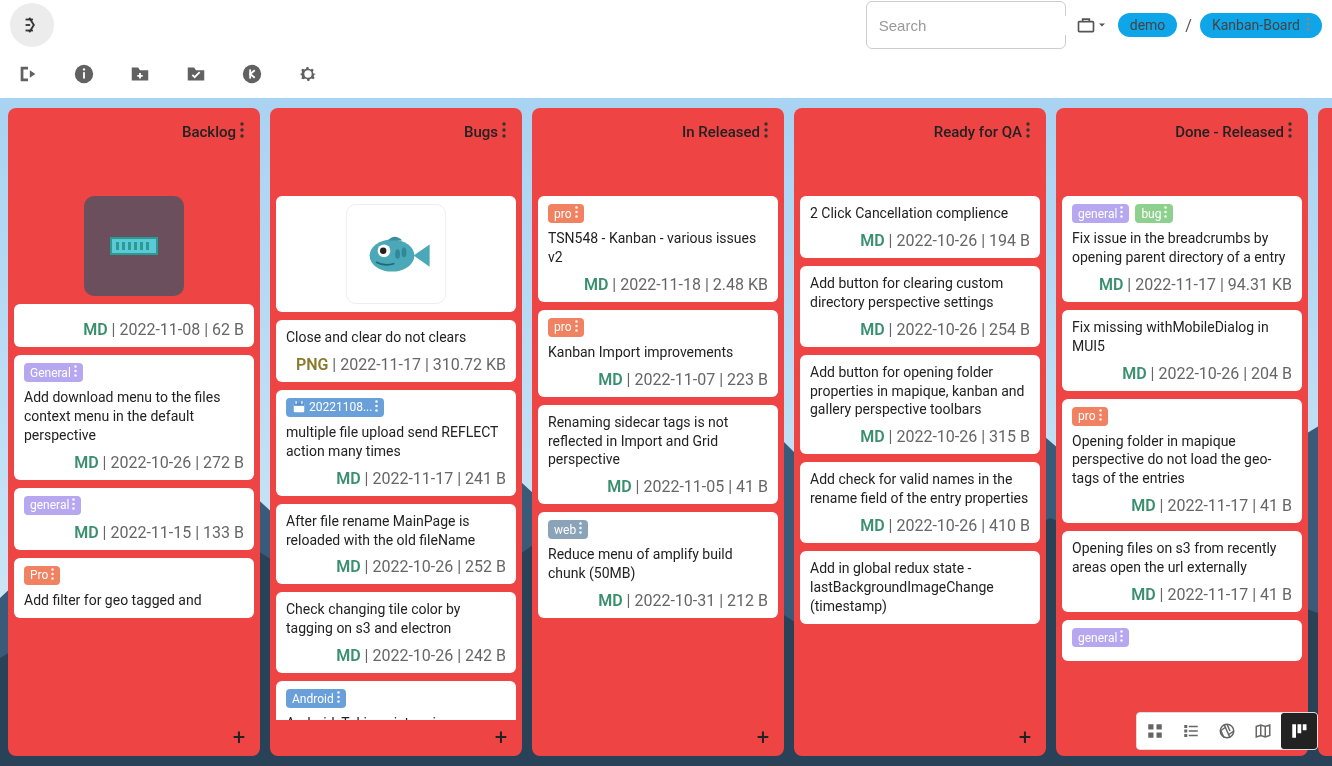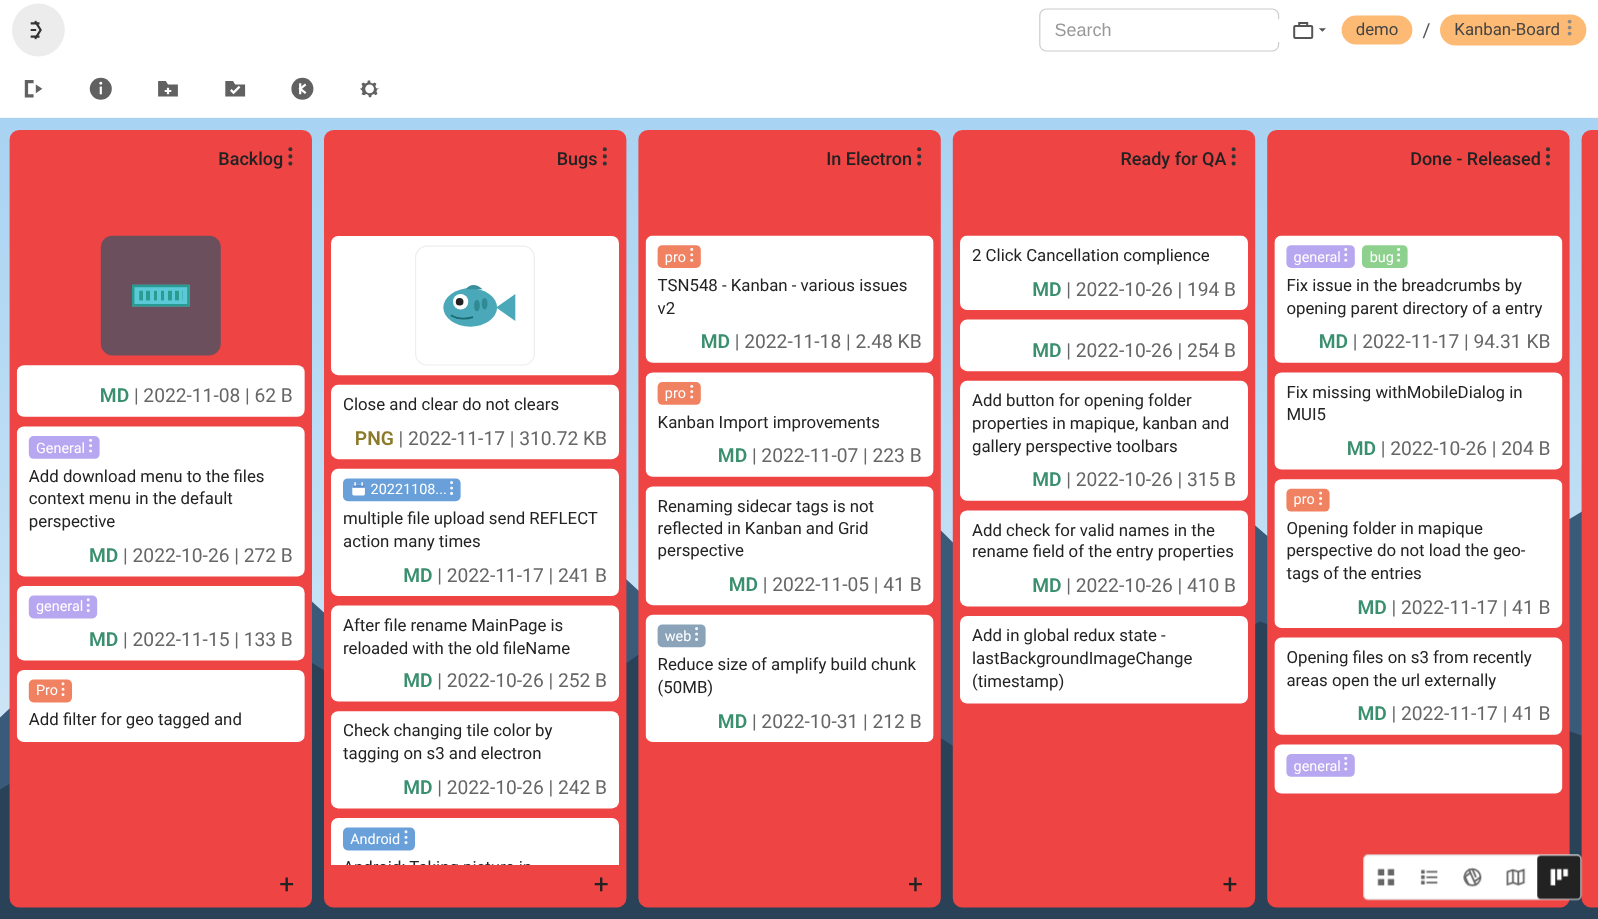--- a/index.html
+++ b/index.html
@@ -23,34 +23,34 @@
     background: #ececec;
     display:flex; align-items:center; justify-content:center;
     cursor:pointer;
     color:#333;
   }
   .spacer { flex: 1; }
   .search-box {
     display:flex; align-items:center;
     border:1px solid #ccc;
     border-radius:6px;
-    height:36px;
+    height:48px;
     padding:0 10px;
     width:200px;
     color:#888;
   }
   .search-box input {
     border:none; outline:none; flex:1; font-size:15px; color:#555;
   }
   .search-box input::placeholder{color:#999;}
   .briefcase {
     width:36px;height:36px;display:flex;align-items:center;justify-content:center;color:#555;cursor:pointer;
   }
   .crumb {
-    background:#fdba74;
+    background:#0ea5e9;
     border-radius:14px;
     padding:4px 12px;
     font-size:14px;
     color:#444;
     display:flex; align-items:center; gap:6px;
     cursor:pointer;
   }
   .crumb .dots{color:#888;}
   .slash{color:#555;}
   .toolbar {
@@ -395,21 +395,21 @@
             </div>
             <div class="card-title">Android: Taking picture in</div>
           </div>
         </div>
     <div class="col-footer">
       <div class="add-btn">+</div>
     </div>
       </div>
       <div class="column">
     <div class="col-header">
-      <div class="col-title">In Electron</div>
+      <div class="col-title">In Released</div>
       <div class="col-menu"><svg width="4" height="16" viewBox="0 0 4 16" fill="#333">
               <circle cx="2" cy="2" r="1.7"></circle>
               <circle cx="2" cy="8" r="1.7"></circle>
               <circle cx="2" cy="14" r="1.7"></circle>
             </svg></div>
     </div>
     <div class="cards">
           <div class="card">
             <div class="tags-row">
               <span class="tag" style="background:#f08161">pro<span class="d"><svg width="3" height="12" viewBox="0 0 3 12" fill="#fff">
@@ -426,32 +426,32 @@
               <span class="tag" style="background:#f08161">pro<span class="d"><svg width="3" height="12" viewBox="0 0 3 12" fill="#fff">
                     <circle cx="1.5" cy="1.5" r="1.3"></circle>
                     <circle cx="1.5" cy="6" r="1.3"></circle>
                     <circle cx="1.5" cy="10.5" r="1.3"></circle>
                   </svg></span></span>
             </div>
             <div class="card-title">Kanban Import improvements</div>
             <div class="card-meta"><span class="md">MD</span> | 2022-11-07 | 223 B</div>
           </div>
           <div class="card">
-            <div class="card-title">Renaming sidecar tags is not reflected in Kanban and Grid perspective</div>
+            <div class="card-title">Renaming sidecar tags is not reflected in Import and Grid perspective</div>
             <div class="card-meta"><span class="md">MD</span> | 2022-11-05 | 41 B</div>
           </div>
           <div class="card">
             <div class="tags-row">
               <span class="tag" style="background:#8aa3b8">web<span class="d"><svg width="3" height="12" viewBox="0 0 3 12" fill="#fff">
                     <circle cx="1.5" cy="1.5" r="1.3"></circle>
                     <circle cx="1.5" cy="6" r="1.3"></circle>
                     <circle cx="1.5" cy="10.5" r="1.3"></circle>
                   </svg></span></span>
             </div>
-            <div class="card-title">Reduce size of amplify build chunk (50MB)</div>
+            <div class="card-title">Reduce menu of amplify build chunk (50MB)</div>
             <div class="card-meta"><span class="md">MD</span> | 2022-10-31 | 212 B</div>
           </div>
         </div>
     <div class="col-footer">
       <div class="add-btn">+</div>
     </div>
       </div>
       <div class="column">
     <div class="col-header">
       <div class="col-title">Ready for QA</div>
@@ -460,20 +460,21 @@
               <circle cx="2" cy="8" r="1.7"></circle>
               <circle cx="2" cy="14" r="1.7"></circle>
             </svg></div>
     </div>
     <div class="cards">
           <div class="card">
             <div class="card-title">2 Click Cancellation complience</div>
             <div class="card-meta"><span class="md">MD</span> | 2022-10-26 | 194 B</div>
           </div>
           <div class="card">
+            <div class="card-title">Add button for clearing custom directory perspective settings</div>
             <div class="card-meta"><span class="md">MD</span> | 2022-10-26 | 254 B</div>
           </div>
           <div class="card">
             <div class="card-title">Add button for opening folder properties in mapique, kanban and gallery perspective toolbars</div>
             <div class="card-meta"><span class="md">MD</span> | 2022-10-26 | 315 B</div>
           </div>
           <div class="card">
             <div class="card-title">Add check for valid names in the rename field of the entry properties</div>
             <div class="card-meta"><span class="md">MD</span> | 2022-10-26 | 410 B</div>
           </div>

